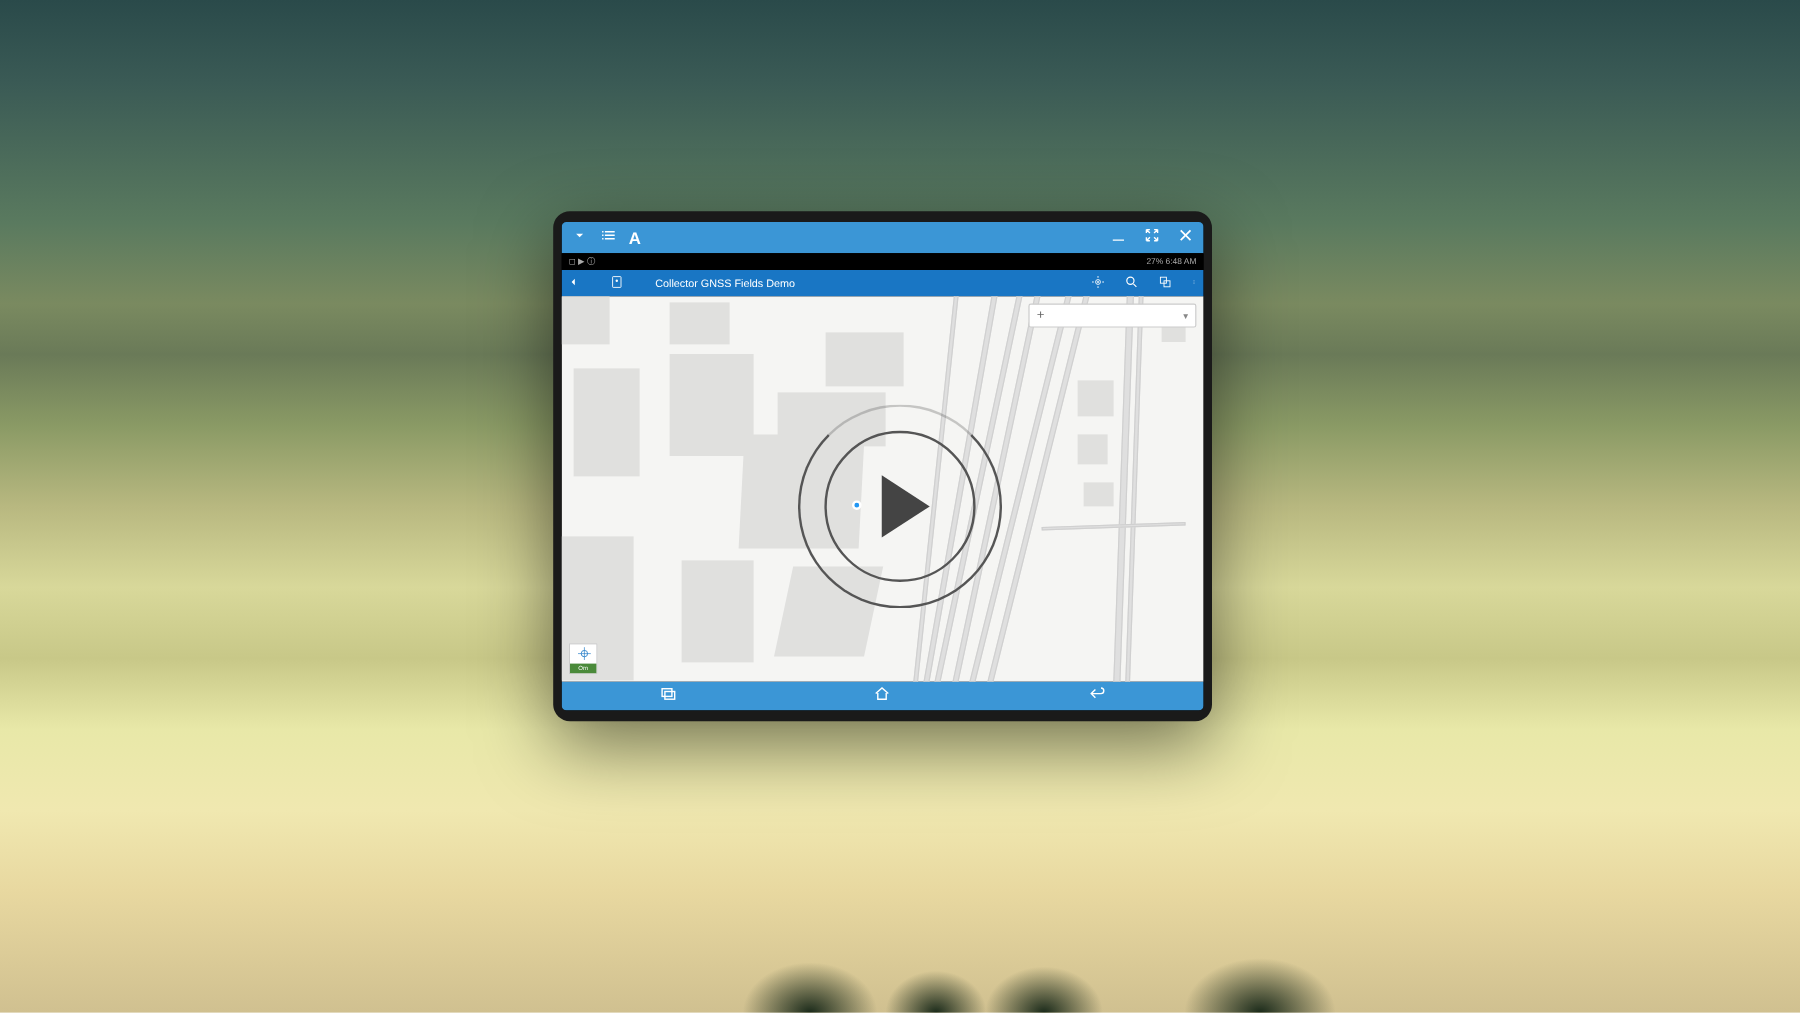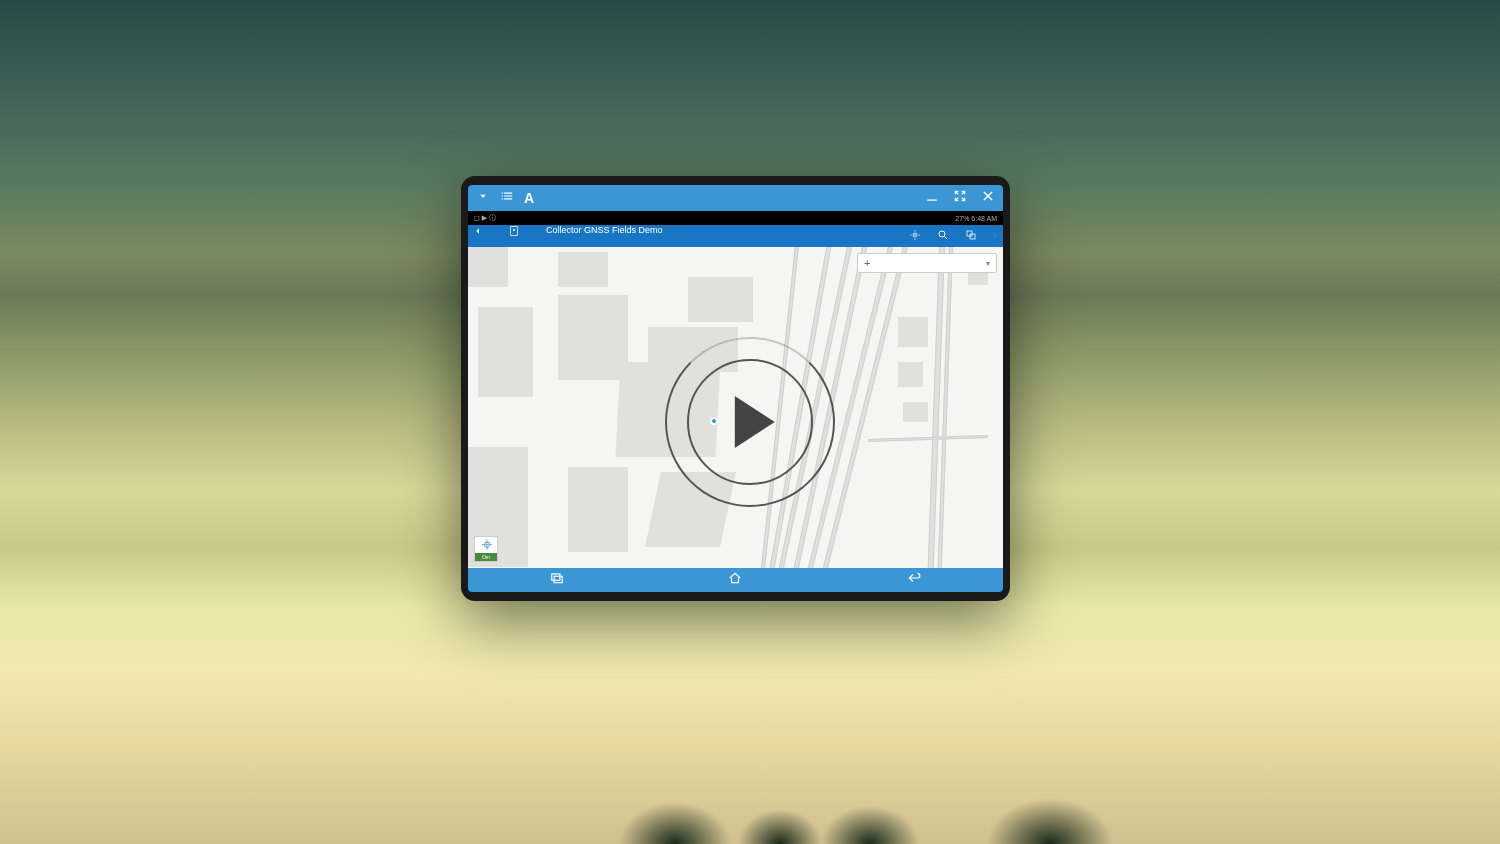--- a/index.html
+++ b/index.html
@@ -79,20 +79,21 @@
   align-items: center;
   justify-content: space-between;
   padding: 0 6px;
   color: #aaa;
   font-size: 7px;
 }
 .app-bar {
   height: 22px;
   background: #1976c4;
   display: flex;
+  align-items: center;
   padding: 0 6px;
   color: #fff;
   font-size: 9px;
   gap: 26px;
 }
 .app-bar .right { margin-left: auto; display: flex; gap: 16px; align-items: center; }
 .map-area {
   flex: 1;
   background: #f5f5f3;
   position: relative;

